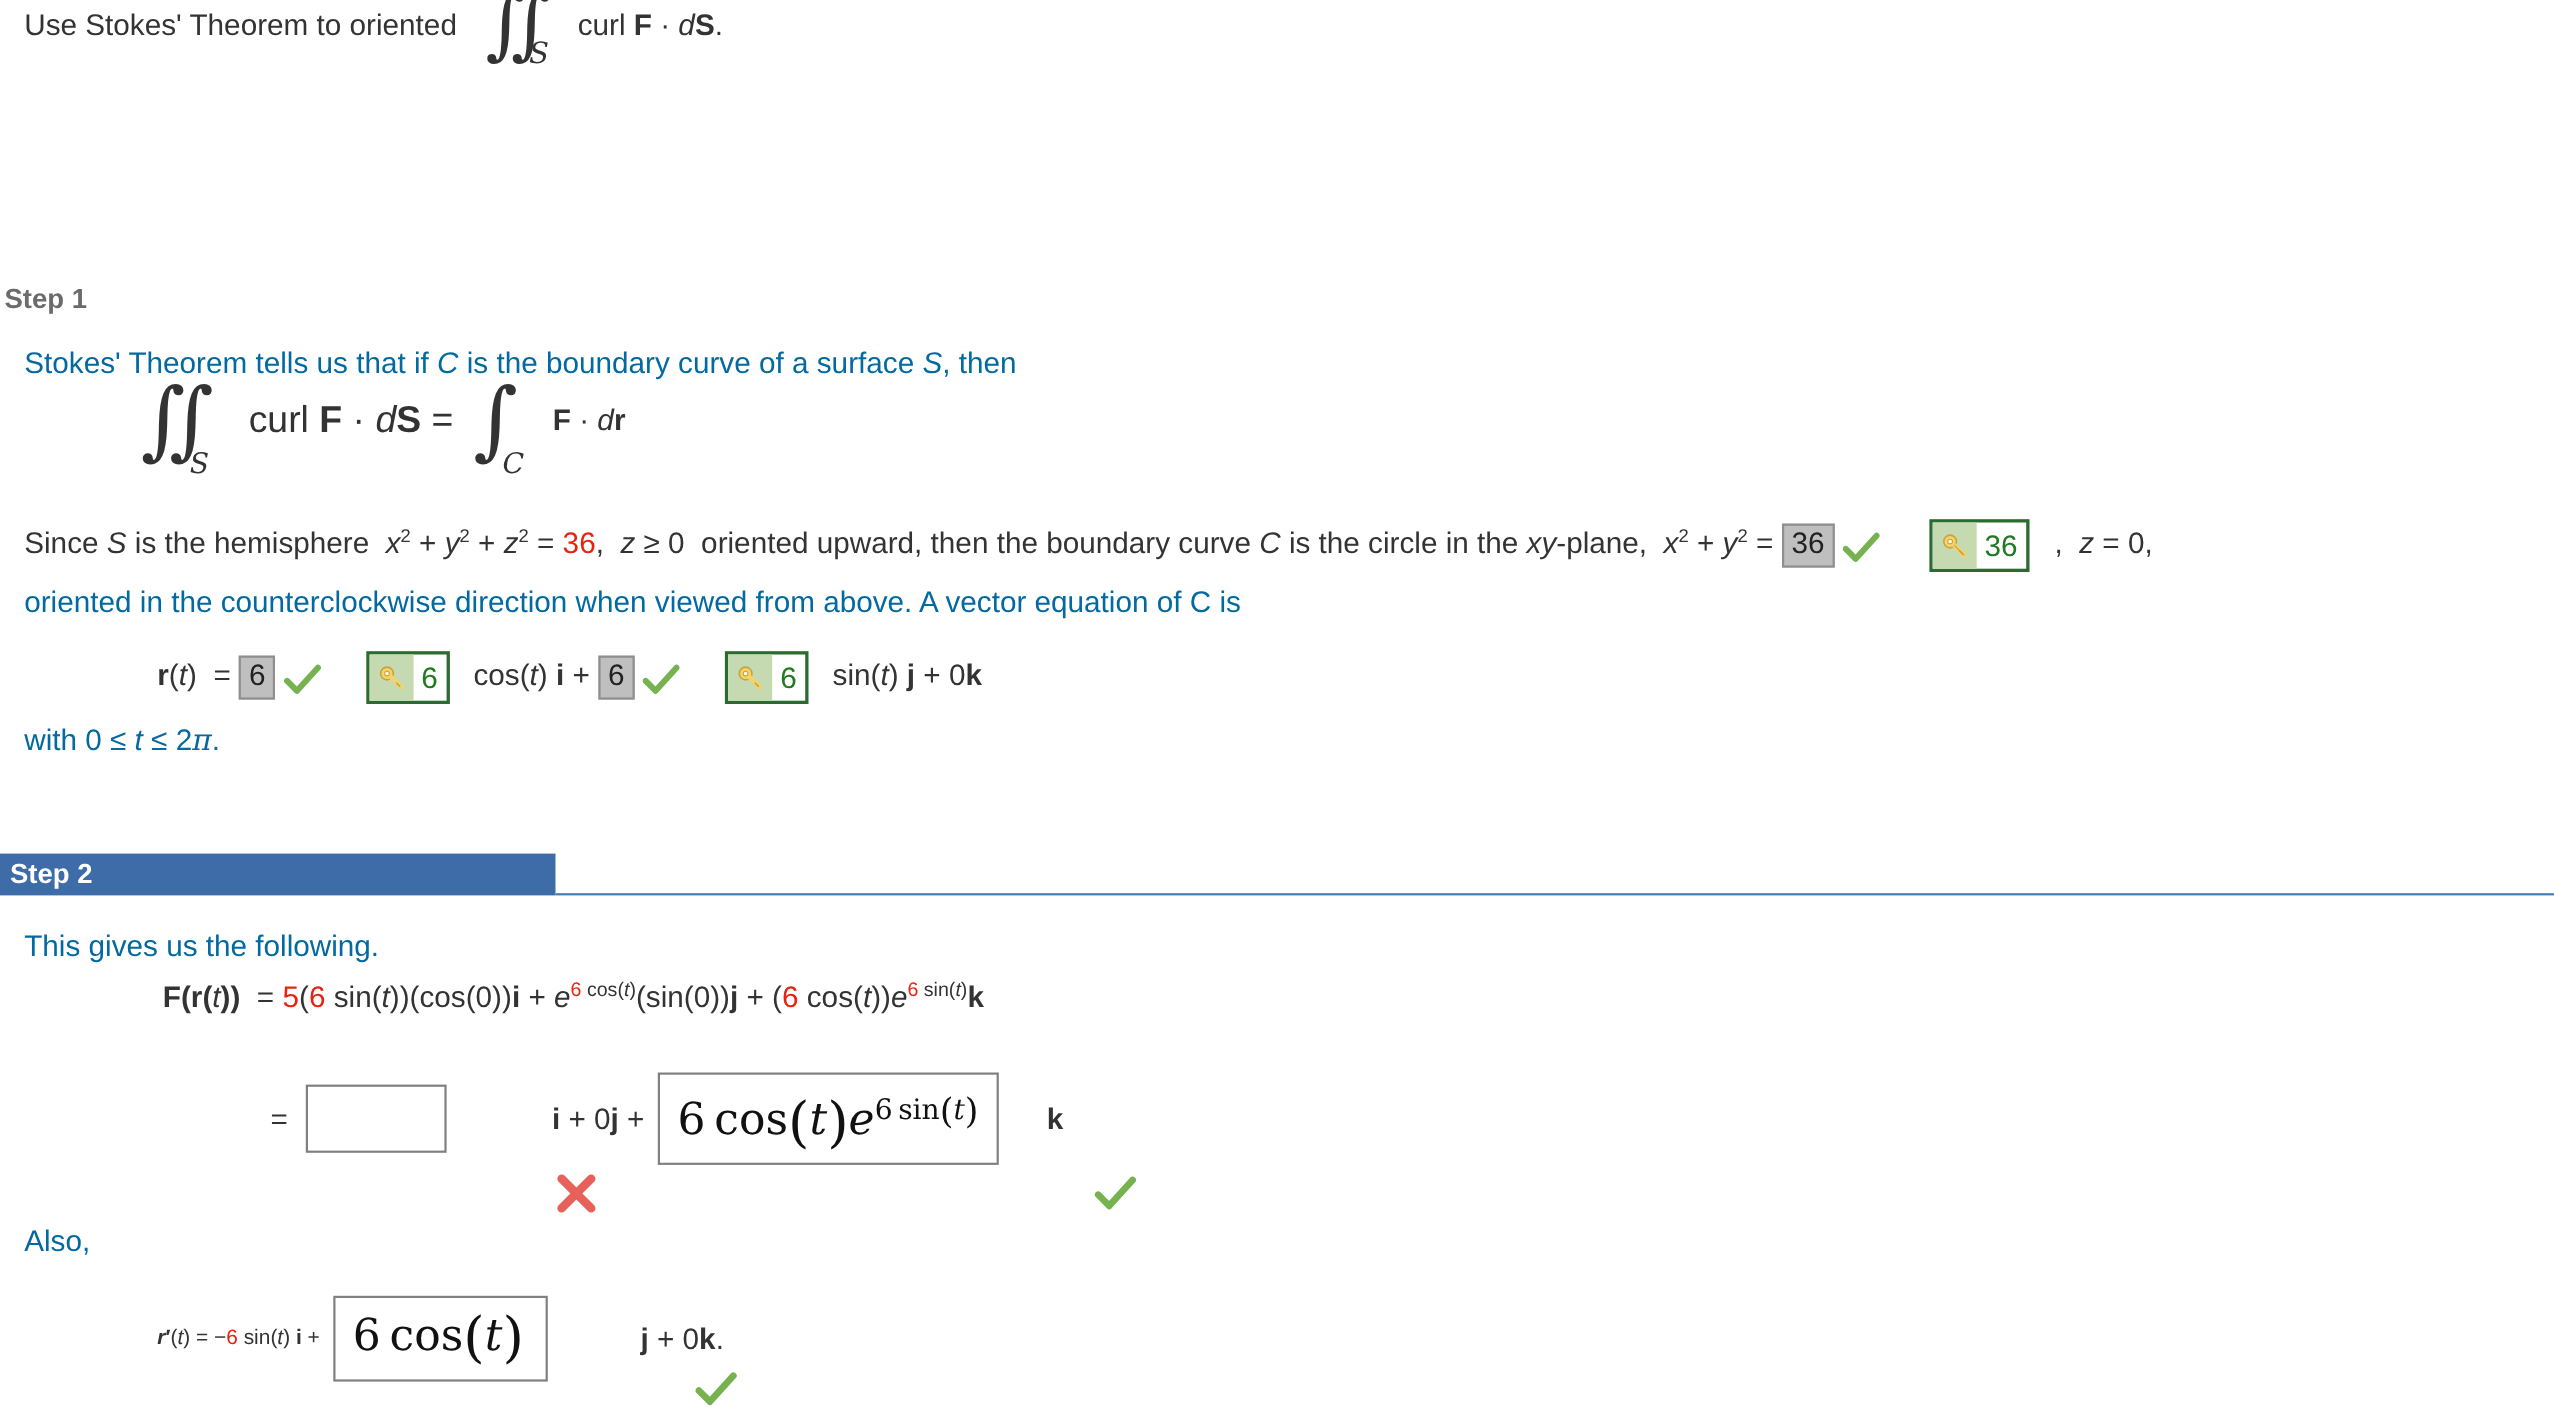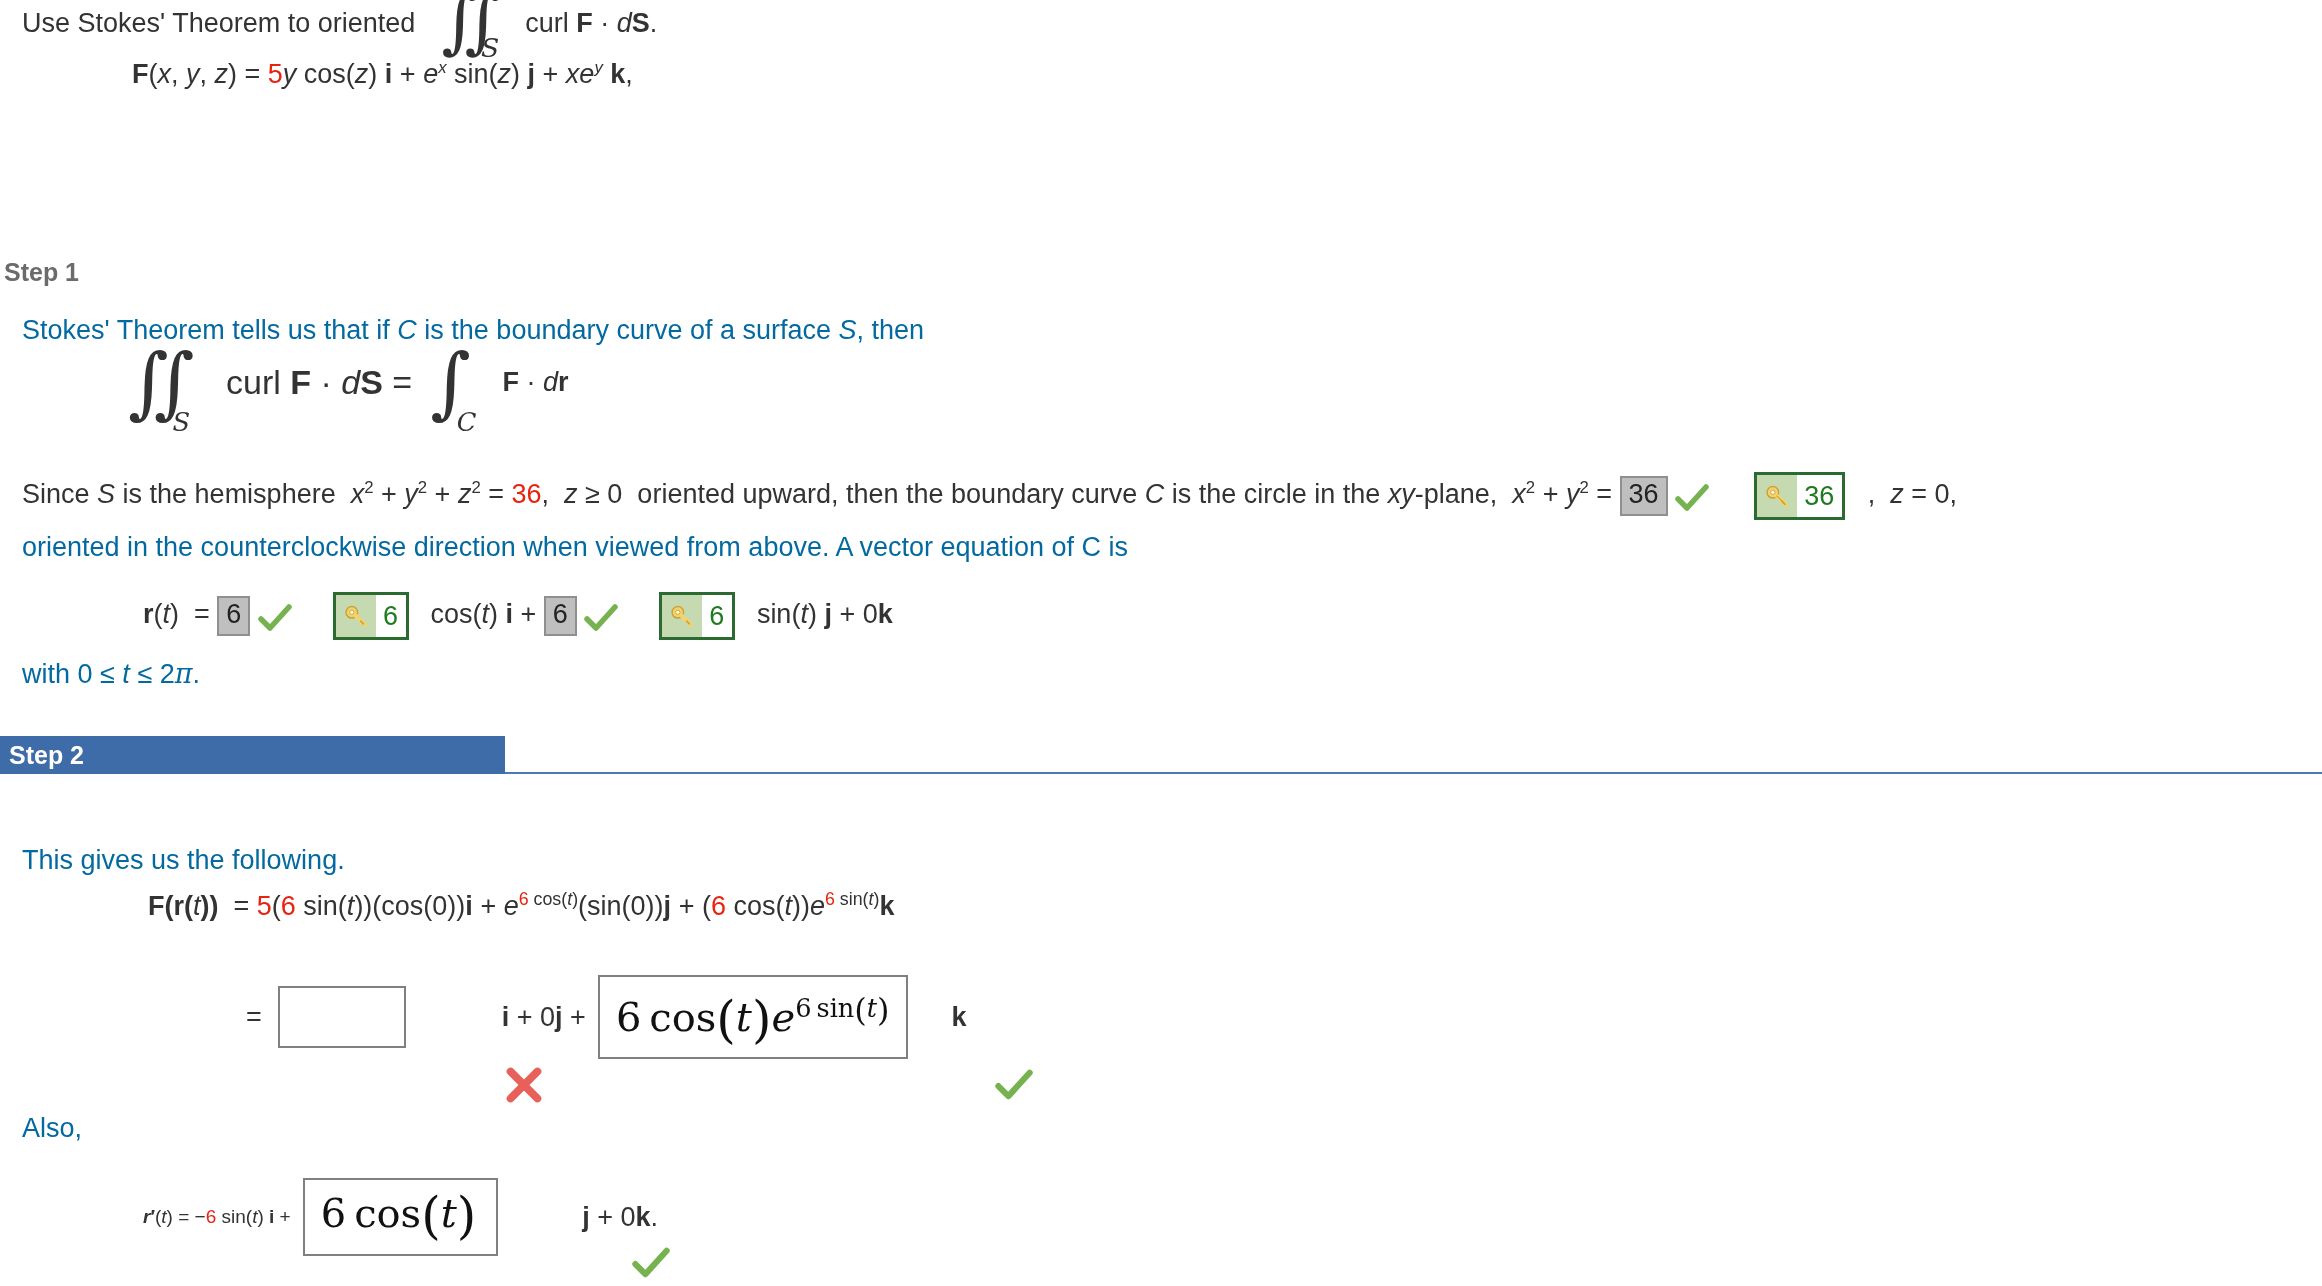--- a/index.html
+++ b/index.html
@@ -47,21 +47,21 @@
   }
   .prob-eq { margin-left: 110px; line-height: 1.08; }
   .prob-eq > div { padding: 2px 0; }
 
   
   .step-head-plain {
     font-weight: bold;
     color: #6b6b6b;
     font-size: 25px;
   }
-  #step2-bar-wrap { left: 0; top: 736px; width: 1984px; height: 40px; text-align: center; }
+  #step2-bar-wrap { left: 0; top: 776px; width: 1984px; height: 40px; text-align: center; }
   #step2-bar {
     position: absolute; left: 0; top: 0;
     width: 505px; height: 38px;
     background: #3d6ca8;
   }
   #step2-bar-label {
     position: absolute; left: 9px; top: 5px;
     color: #ffffff; font-weight: bold; font-size: 25px;
   }
   #step2-rule {
@@ -169,23 +169,20 @@
 
   <div class="prob-line1">
     <span class="txt">Use Stokes' Theorem to oriented</span>
     <span class="dblint">
       <span>∬</span><span class="sub">S</span>
     </span>
     <span class="txt">curl <span class="bf">F</span> · <i>d</i><span class="bf">S</span>.</span>
   </div>
 
   <div class="prob-eq">
-    <div>
-      <span class="bf">F</span>(<i>x</i>, <i>y</i>, <i>z</i>) = <span class="red">5</span><i>y</i> cos(<i>z</i>) <span class="bf">i</span> + <i>e</i><sup><i>x</i></sup> sin(<i>z</i>) <span class="bf">j</span> + <i>xe</i><sup><i>y</i></sup> <span class="bf">k</span>,
-    </div>
   </div>
 </div>
 
 <div class="abs step-head-plain" style="left:4px; top:258px;">Step 1</div>
 
 <div class="abs body-text" style="left:22px; top:315px;">
   Stokes' Theorem tells us that if <i>C</i> is the boundary curve of a surface <i>S</i>, then
 </div>
 
 <div class="abs bigint-row" style="left:128px; top:355px;">

